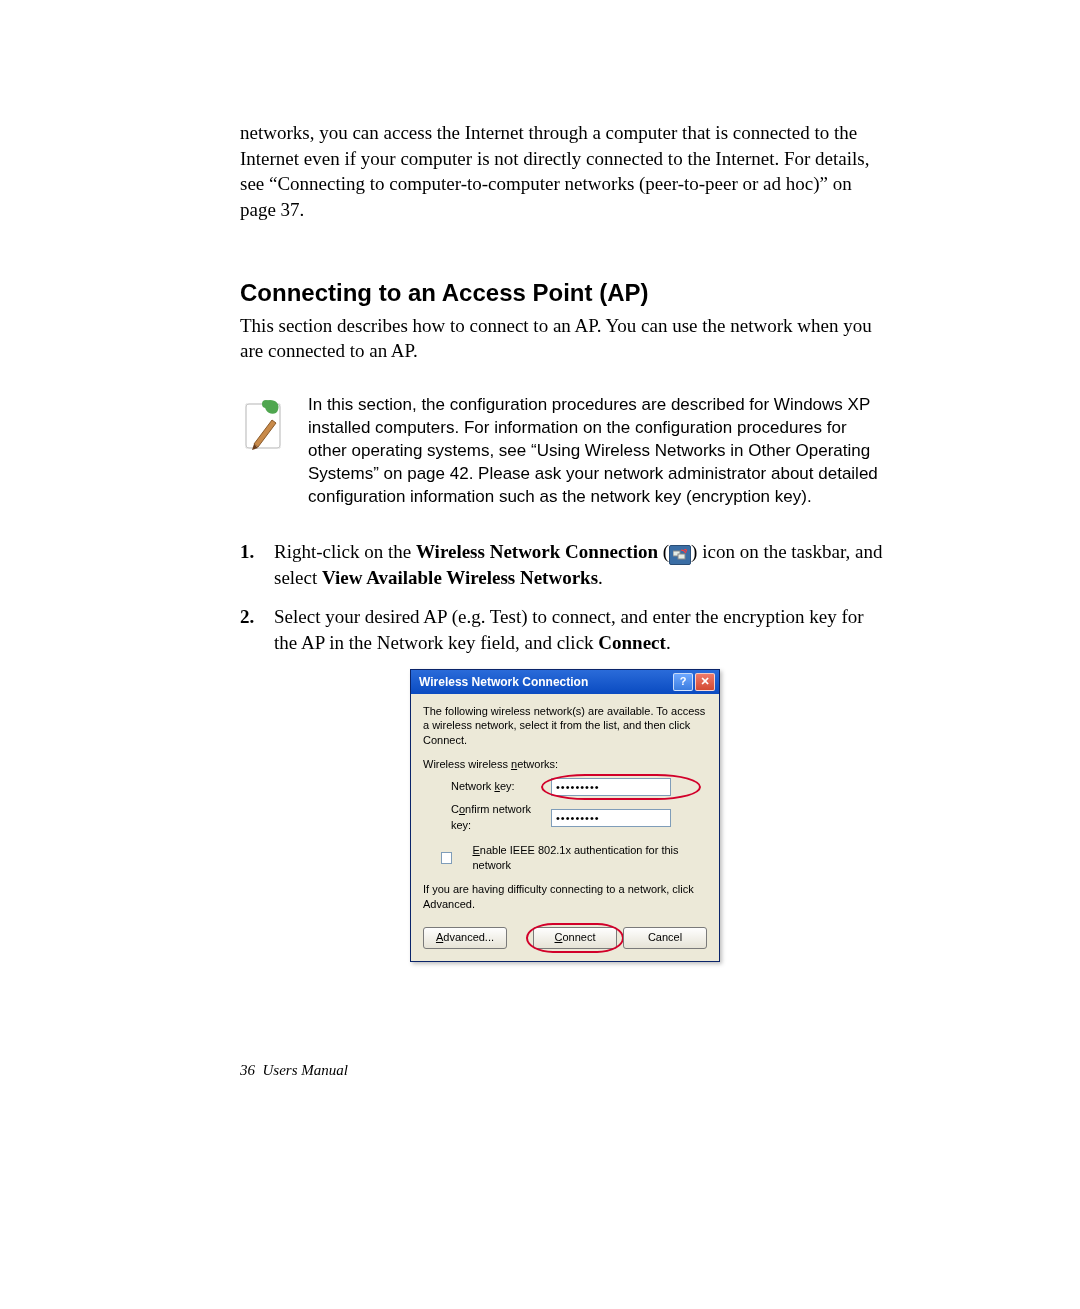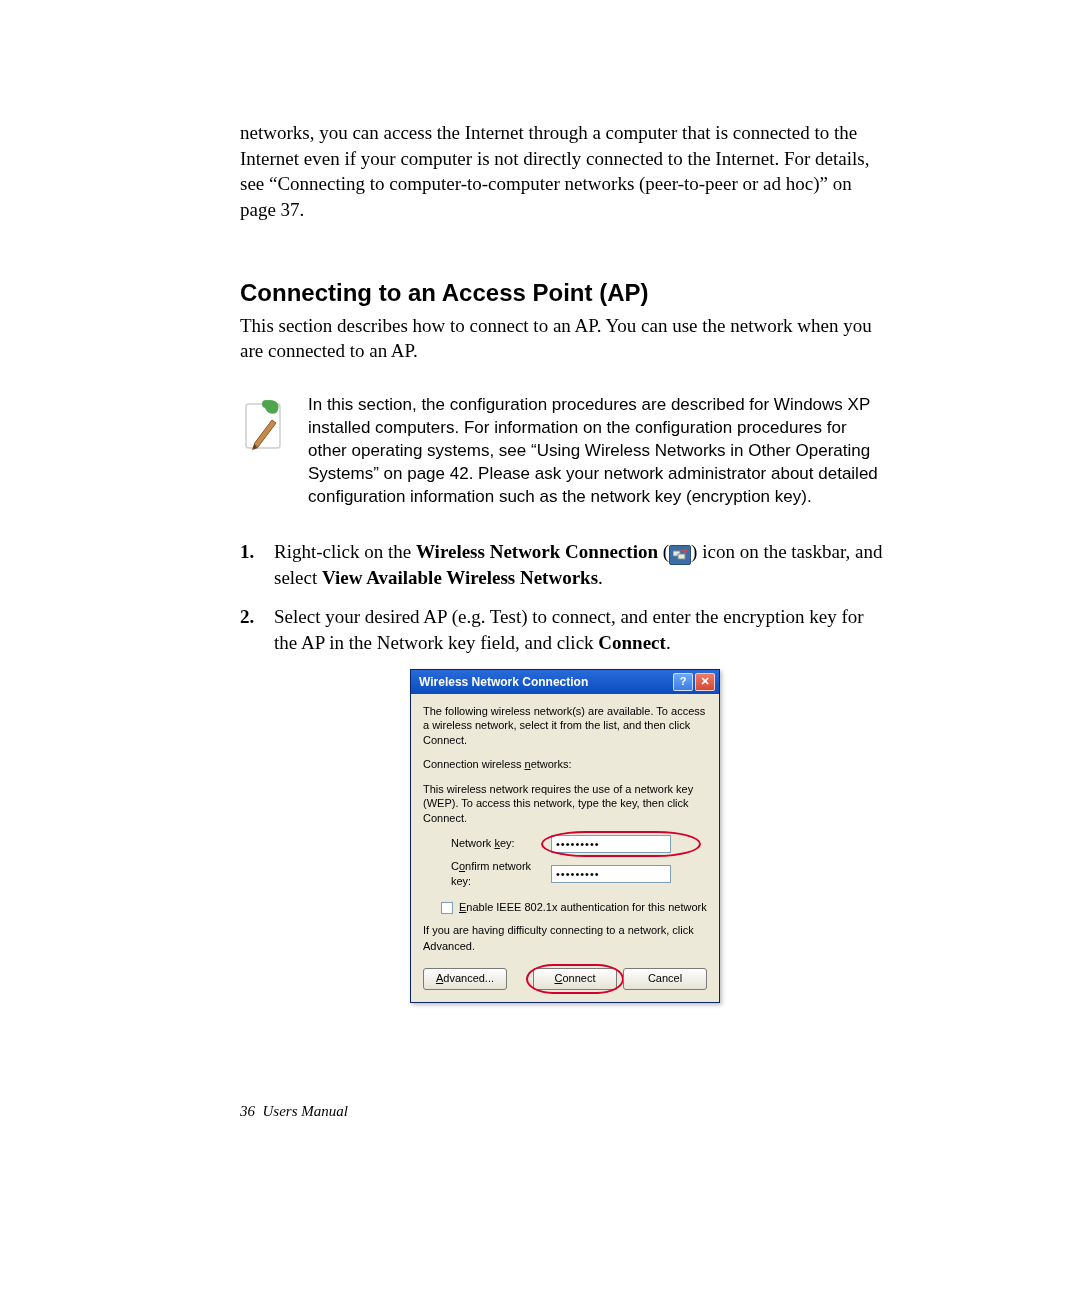--- a/index.html
+++ b/index.html
@@ -142,21 +142,21 @@
     font-size: 11px;
     padding: 0 4px;
     letter-spacing: 1px;
     box-sizing: border-box;
   }
   .key-oval {
     position: absolute; left: -10px; right: -30px; top: -4px; bottom: -4px;
     border: 2px solid #d2002a; border-radius: 50% / 90%;
     pointer-events: none;
   }
-  .chk-row { display: flex; align-items: center; gap: 6px; margin-top: 10px; margin-left: 18px; }
+  .chk-row { display: flex; align-items: center; gap: 20px; margin-top: 10px; margin-left: 18px; }
   .chk-box { width: 12px; height: 12px; background: #fff; border: 1px solid #7f9db9; box-sizing: border-box; }
   .dlg-note { margin-top: 8px; }
   .dlg-btns { display: flex; justify-content: space-between; margin-top: 14px; }
   .dlg-btn {
     border: 1px solid #7a7a7a;
     background: linear-gradient(#fefefe, #e6e3d6);
     border-radius: 3px;
     padding: 2px 10px 3px 10px;
     font-size: 11px;
     min-width: 62px;
@@ -222,24 +222,23 @@
           <div class="dlg-title">
             <span>Wireless Network Connection</span>
             <span class="dlg-title-btns">
               <span class="dlg-tbtn help">?</span>
               <span class="dlg-tbtn close">✕</span>
             </span>
           </div>
           <div class="dlg-body">
             <div class="dlg-desc">The following wireless network(s) are available. To access a wireless network, select it from the list, and then click Connect.</div>
             <div class="dlg-label">
-              <span>Connection wireless </span><span class="underline-letter">n</span><span>etworks:</span>
-            </div>
-
-            <div class="dlg-desc" style="margin-top:10px;">This wireless network requires the use of a network key (WEP). To access this network, type the key, then click Connect.</div>
+              <span>Wireless wireless </span><span class="underline-letter">n</span><span>etworks:</span>
+            </div>
+
 
             <div class="key-row">
               <div class="key-lbl">
                 <span>Network </span><span class="underline-letter">k</span><span>ey:</span>
               </div>
               <div class="key-input-wrap">
                 <input class="key-input" readonly="" value="•••••••••" style="">
                 <span class="key-oval"></span>
               </div>
             </div>

